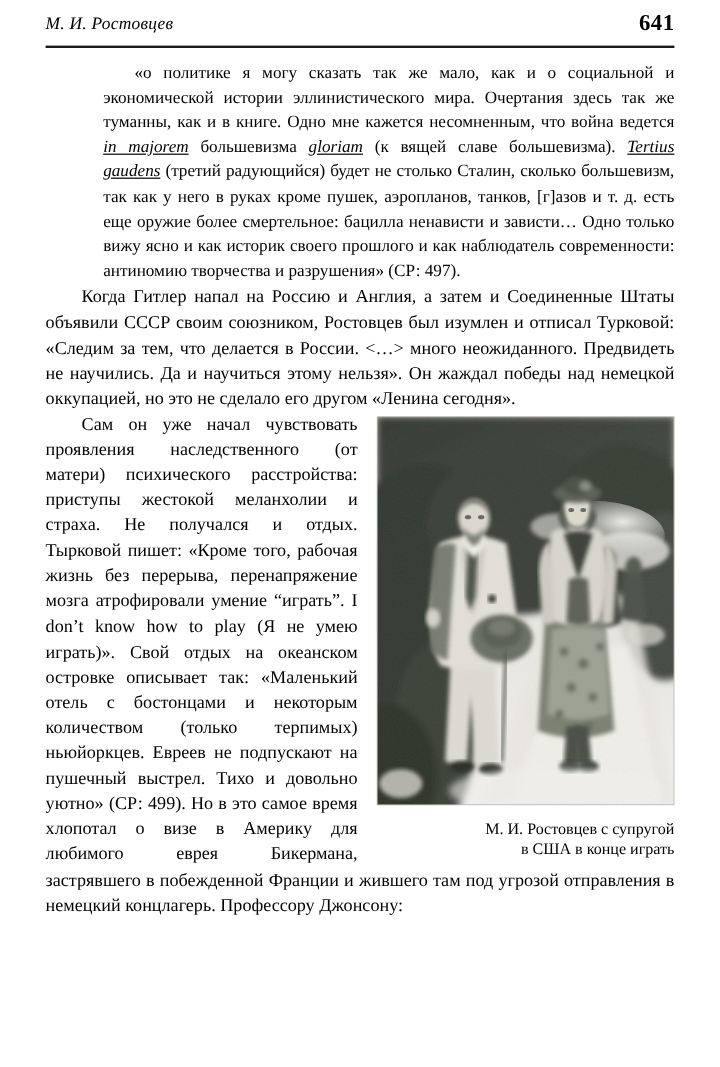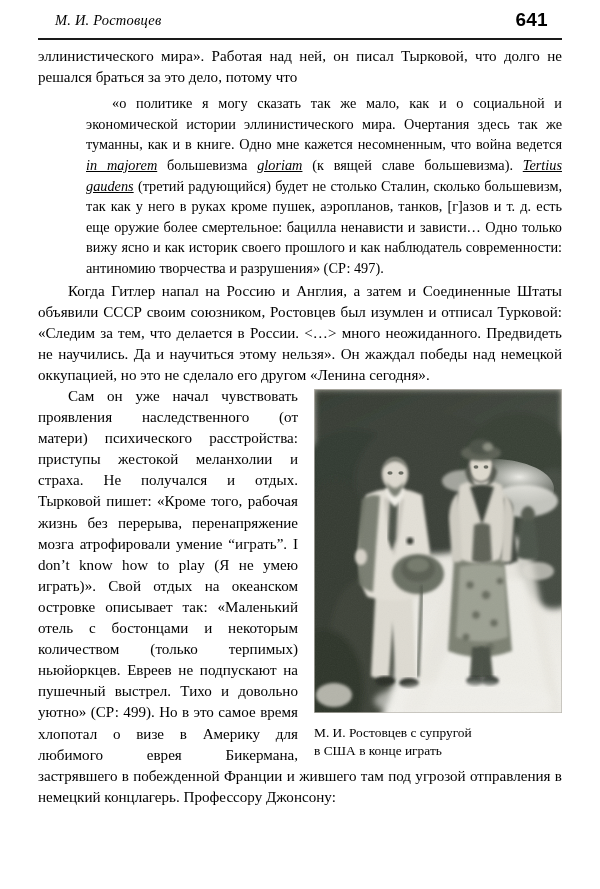--- a/index.html
+++ b/index.html
@@ -27,32 +27,32 @@
   
   .header {
     position: absolute;
     left: 38px;
     top: 12px;
     width: 524px;
     height: 30px;
   }
   .header-title {
     position: absolute;
-    left: 17px;
+    left: 0;
     top: 0;
     font-style: italic;
     font-size: 14.5px;
     letter-spacing: 0.2px;
     white-space: nowrap;
   }
   .header-folio {
     position: absolute;
-    right: 14px;
+    right: 0;
     top: -3px;
-    font-family: Liberation Sans, sans-serif;
+    font-family: Liberation Serif, serif;
     font-weight: bold;
     font-size: 19px;
     letter-spacing: 0.3px;
   }
   .header-rule {
     position: absolute;
     left: 38px;
     top: 38px;
     width: 524px;
     height: 2.2px;
@@ -104,41 +104,40 @@
     position: relative;
     width: 248px;
     height: 324px;
     overflow: hidden;
     background: #cfcfc8;
   }
   .photo svg { display: block; width: 248px; height: 324px; }
 
   .caption {
     margin-top: 11px;
-    text-align: left;
+    text-align: right;
     font-size: 13.4px;
     line-height: 17.5px;
     font-family: "Liberation Serif", "DejaVu Serif", serif;
   }
   .caption div { white-space: nowrap; }
 </style>
 </head>
 <body>
 
 <div class="page">
 
   <div class="header">
     <div class="header-title">М. И. Ростовцев</div>
     <div class="header-folio">641</div>
   </div>
   <div class="header-rule"></div>
 
   <div class="content">
 
-    <p>эллинистического мира». Работая над ней, он писал Тырковой, что долго не решался браться за это дело, потому что</p>
 
     <div class="para-gap"></div>
 
     <div class="quote">
       <p><span><span>«о политике я могу сказать так же мало, как и о социальной и экономической истории эллинистического мира. Очертания здесь так же туманны, как и в книге. Одно мне кажется несомненным, что война ведется </span><i>in majorem</i><span> большевизма </span><i>gloriam</i><span> (к вящей славе большевизма). </span><i>Tertius gaudens</i><span> (третий радующийся) будет не столько Сталин, сколько большевизм, так как у него в руках кроме пушек, аэропланов, танков, [г]азов и т. д. есть еще оружие более смертельное: бацилла ненависти и зависти… Одно только вижу ясно и как историк своего прошлого и как наблюдатель современности: антиномию творчества и разрушения» (СР: 497).</span></span></p>
     </div>
 
     <div class="para-gap"></div>
 
     <p class="indent">Когда Гитлер напал на Россию и Англия, а затем и Соединенные Штаты объявили СССР своим союзником, Ростовцев был изумлен и отписал Турковой: «Следим за тем, что делается в России. &lt;…&gt; много неожиданного. Предвидеть не научились. Да и научиться этому нельзя». Он жаждал победы над немецкой оккупацией, но это не сделало его другом «Ленина сегодня».</p>

